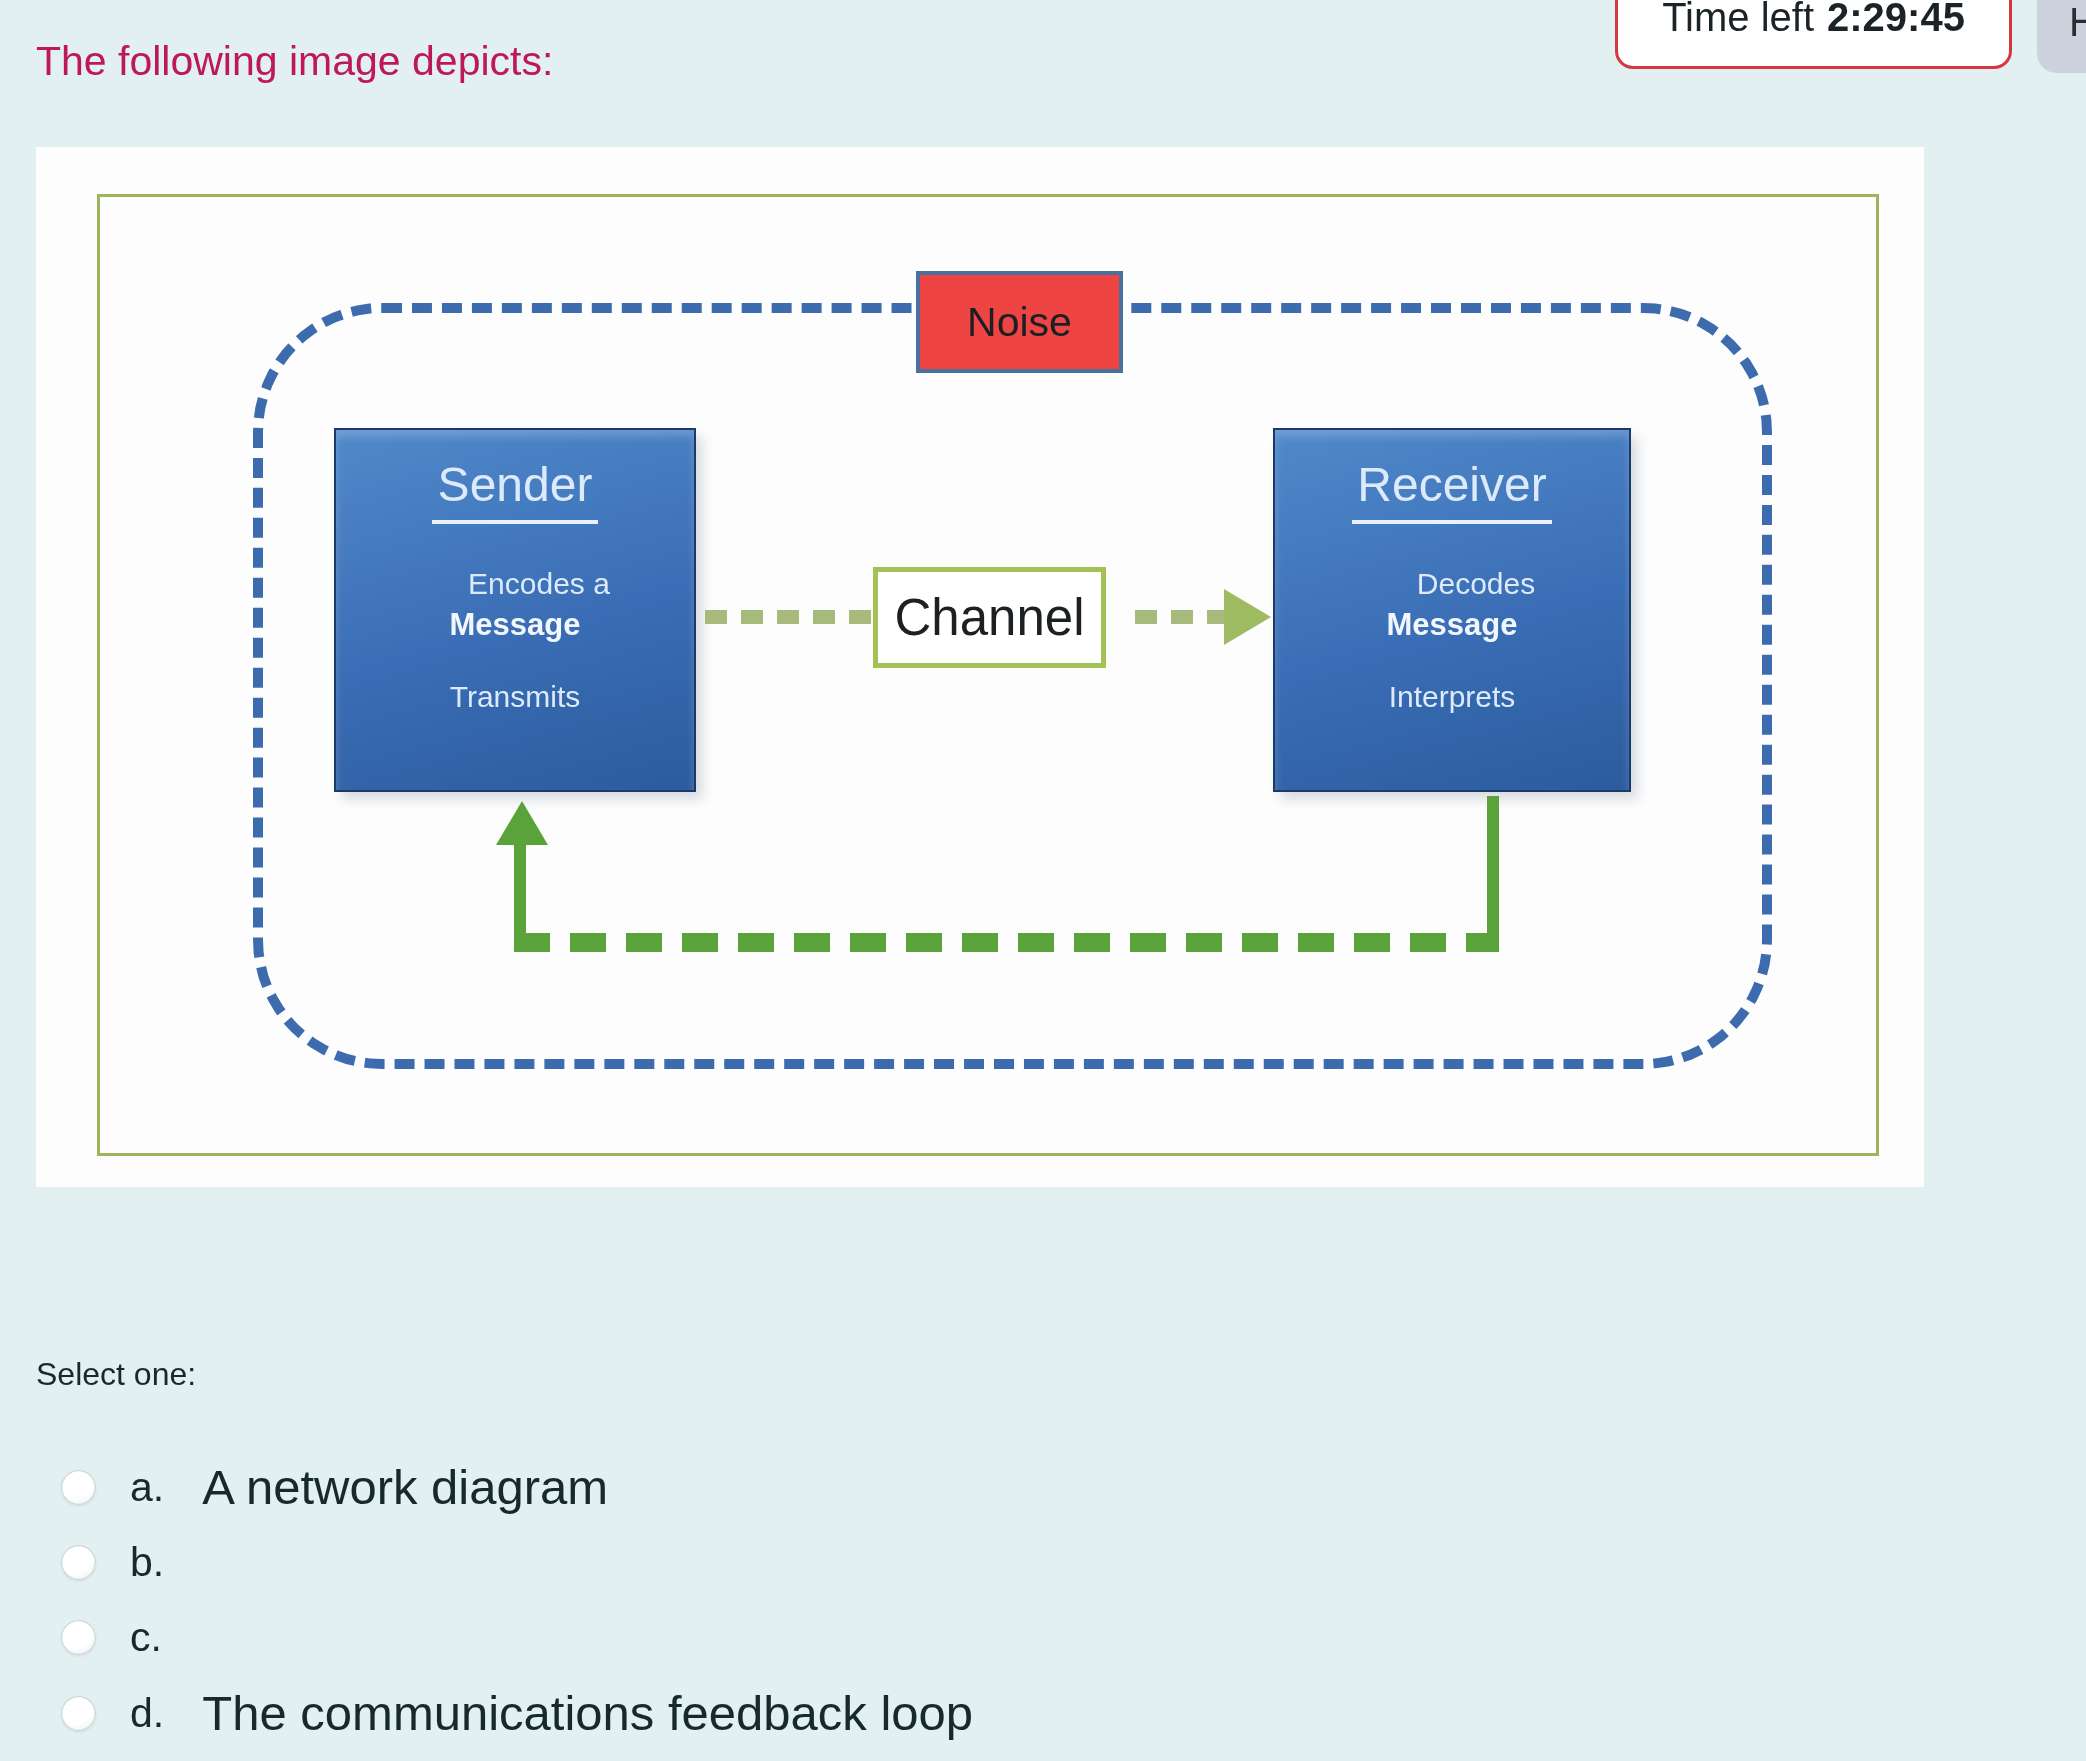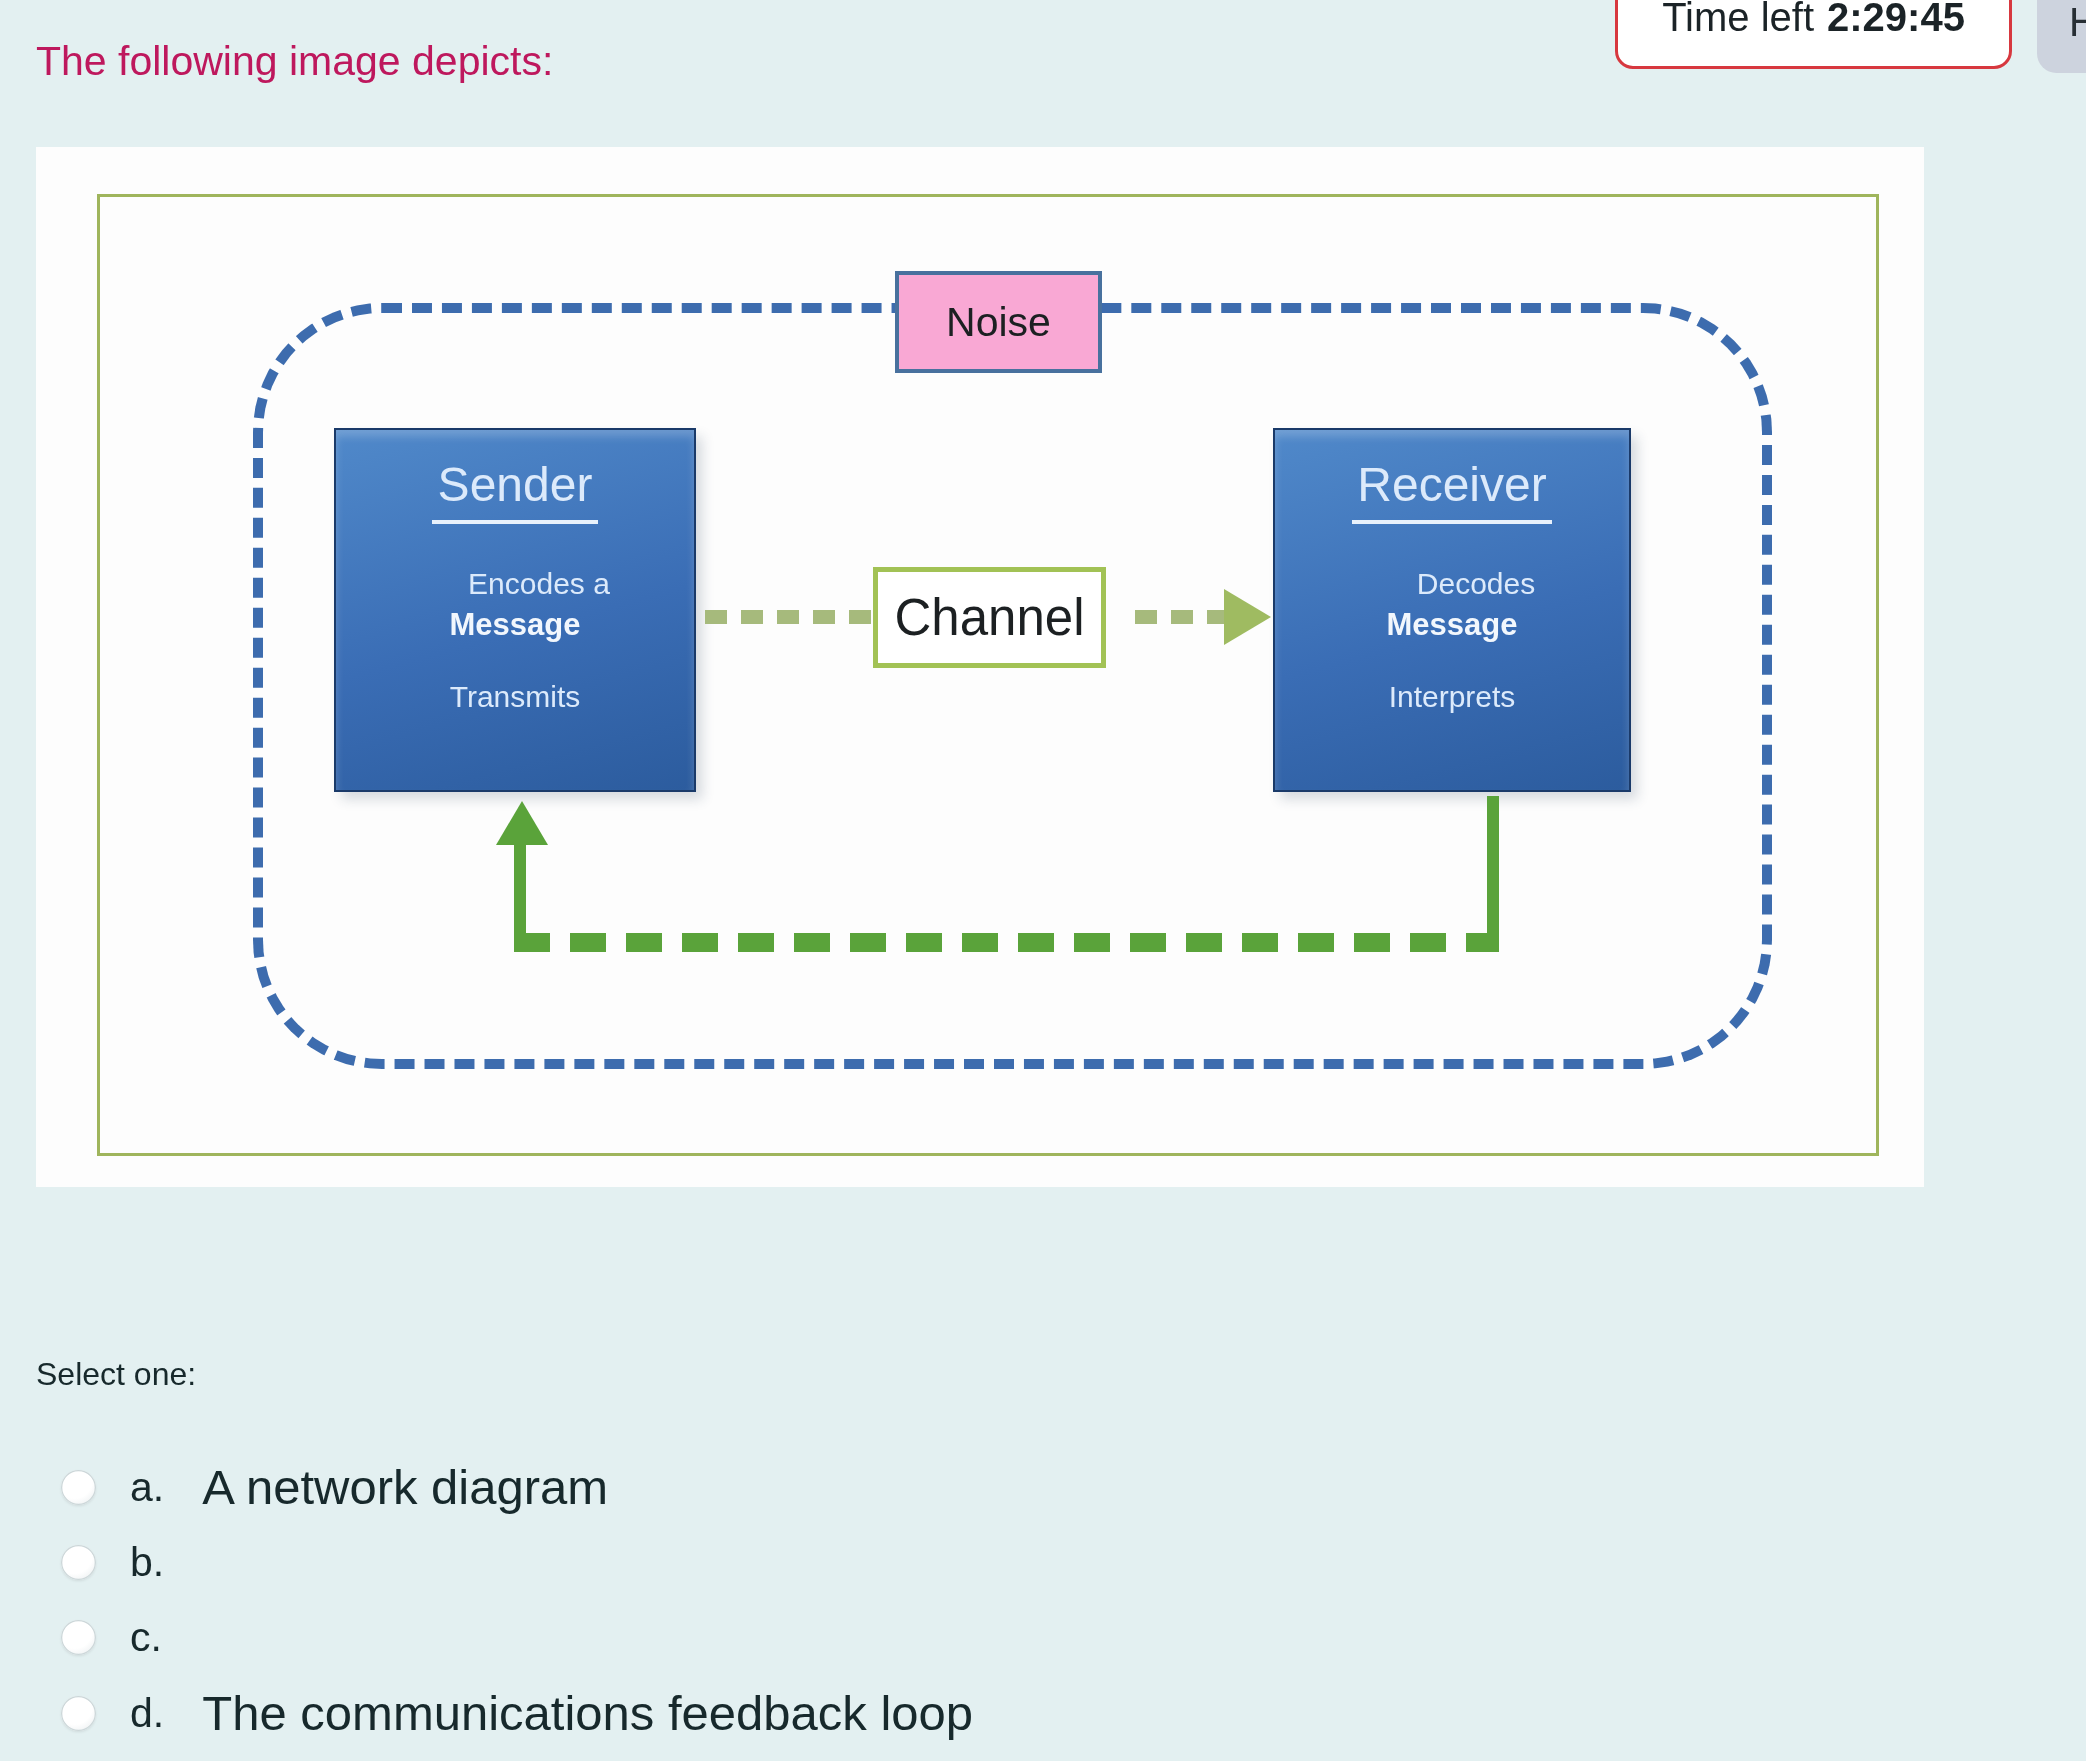--- a/index.html
+++ b/index.html
@@ -38,22 +38,22 @@
   }
   .green-frame {
     position:absolute; left:61px; top:47px; width:1782px; height:962px;
     border:3.9px solid #9fb55c; box-sizing:border-box;
   }
   .dotted-frame {
     position:absolute; left:217px; top:156px; width:1519px; height:766px;
     border:10.3px dashed #3d6cae; border-radius:129px; box-sizing:border-box;
   }
   .noise-box {
-    position:absolute; left:859px; top:124px; width:207px; height:102px;
-    background:#f9a8d4; border:4.5px solid #48719e; box-sizing:border-box;
+    position:absolute; left:880px; top:124px; width:207px; height:102px;
+    background:#ef4444; border:4.5px solid #48719e; box-sizing:border-box;
     display:flex; align-items:center; justify-content:center;
     font-size:41px; color:#1c2022; z-index:3;
   }
   .blue-box {
     position:absolute; width:362px; height:364px; box-sizing:border-box;
     background:linear-gradient(165deg,#5089ca 0%, #3a6db5 55%, #2c5c9e 100%);
     border:2.6px solid #1a3a69;
     box-shadow: inset 0 6.5px 9px rgba(255,255,255,0.20), 6.5px 7.8px 11.6px rgba(40,60,90,0.18);
     color:#dceafb; text-align:center; z-index:2;
   }

